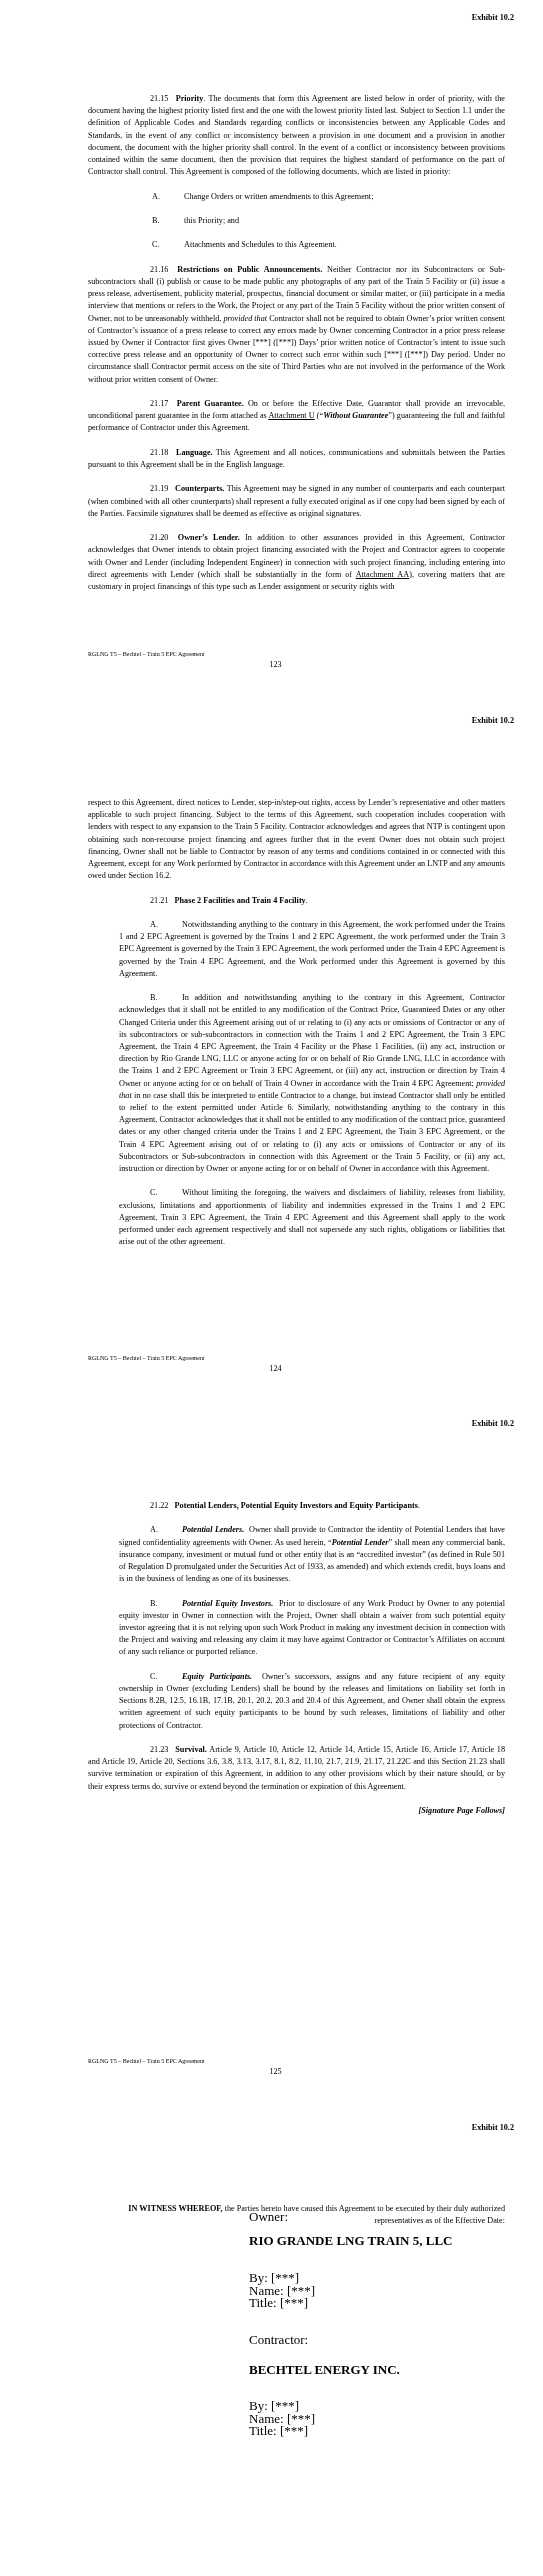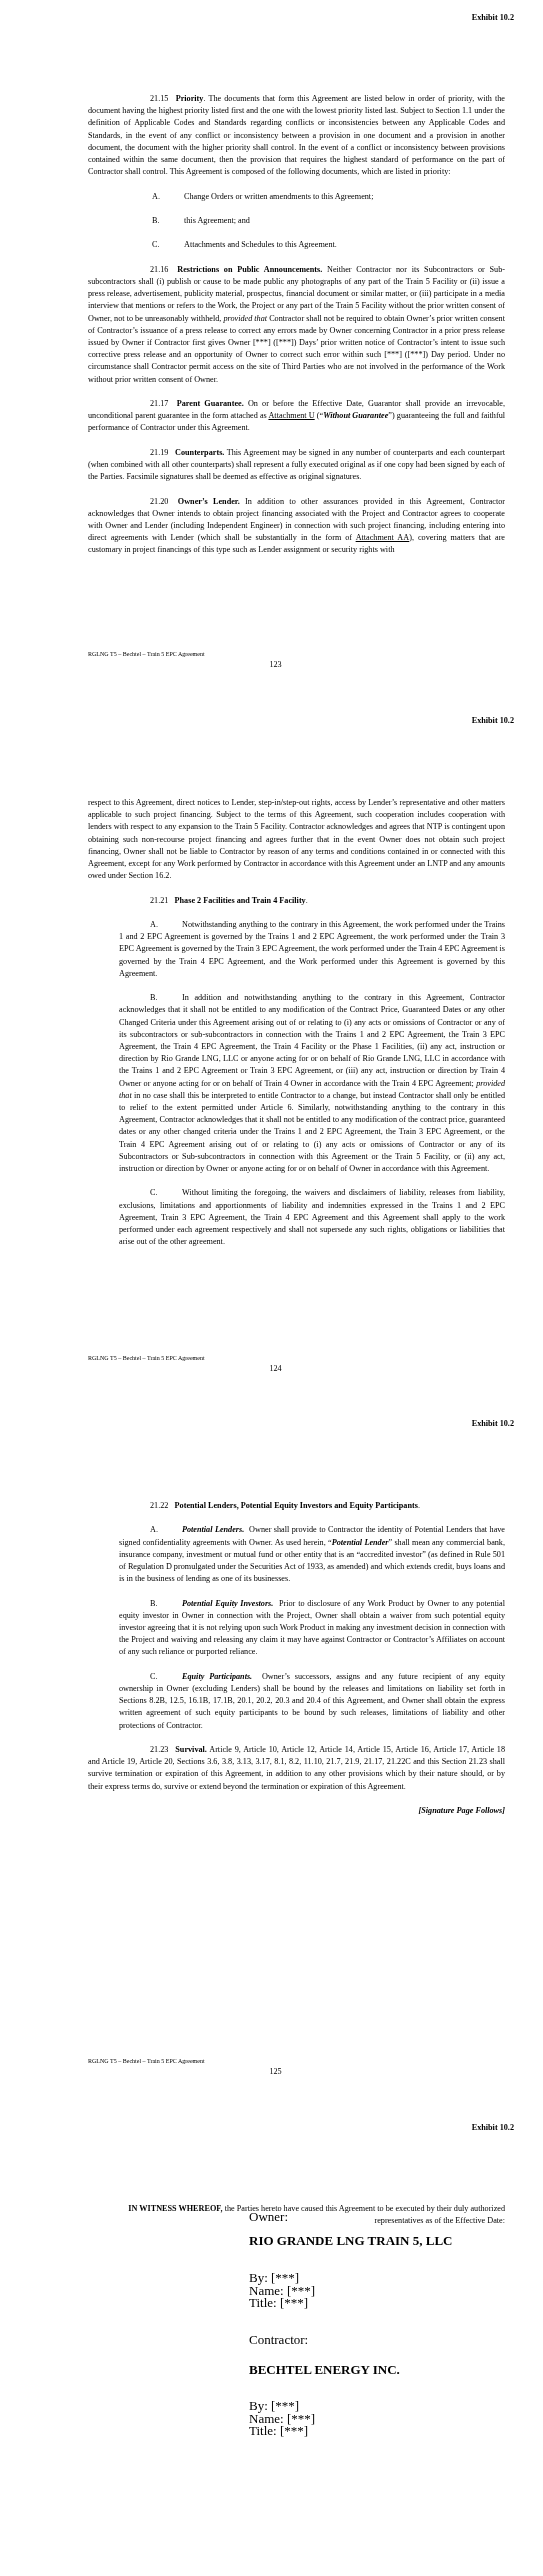--- a/index.html
+++ b/index.html
@@ -30,35 +30,40 @@
 
 <div class="abs exhibit" style="top:13px;">Exhibit 10.2</div>
 
 <div class="abs col" style="top:64px;">
   <p class="p ind">
     <span class="secno">21.15</span>
     <span class="b">Priority</span><span>.</span>
     <span>The documents that form this Agreement are listed below in order of priority, with the document having the highest priority listed first and the one with the lowest priority listed last.  Subject to Section 1.1 under the definition of Applicable Codes and Standards regarding conflicts or inconsistencies between any Applicable Codes and Standards, in the event of any conflict or inconsistency between a provision in one document and a provision in another document, the document with the higher priority shall control.  In the event of a conflict or inconsistency between provisions contained within the same document, then the provision that requires the highest standard of performance on the part of Contractor shall control.  This Agreement is composed of the following documents, which are listed in priority:</span>
   </p>
   <p class="list-line"><span class="lbl">A.</span><span>Change Orders or written amendments to this Agreement;</span></p>
-  <p class="list-line"><span class="lbl">B.</span><span>this Agreement; and</span></p>
+  <p class="list-line"><span class="lbl">B.</span><span>this Priority; and</span></p>
   <p class="list-line"><span class="lbl">C.</span><span>Attachments and Schedules to this Agreement.</span></p>
 
   <p class="p ind">
     <span class="secno">21.16</span>
     <span class="b">Restrictions on Public Announcements.</span>
     <span>Neither Contractor nor its Subcontractors or Sub-subcontractors shall (i) publish or cause to be made public any photographs of any part of the Train 5 Facility or (ii) issue a press release, advertisement, publicity material, prospectus, financial document or similar matter, or (iii) participate in a media interview that mentions or refers to the Work, the Project or any part of the Train 5 Facility without the prior written consent of Owner, not to be unreasonably withheld, </span><span class="i">provided that</span><span> Contractor shall not be required to obtain Owner’s prior written consent of Contractor’s issuance of a press release to correct any errors made by Owner concerning Contractor in a prior press release issued by Owner if Contractor first gives Owner [***] ([***]) Days’ prior written notice of Contractor’s intent to issue such corrective press release and an opportunity of Owner to correct such error within such [***] ([***]) Day period.  Under no circumstance shall Contractor permit access on the site of Third Parties who are not involved in the performance of the Work without prior written consent of Owner.</span>
   </p>
 
   <p class="p ind">
     <span class="secno">21.17</span>
     <span class="b">Parent Guarantee.</span>
     <span>On or before the Effective Date, Guarantor shall provide an irrevocable, unconditional parent guarantee in the form attached as </span><span class="u">Attachment U</span><span> (“</span><span class="bi">Without Guarantee</span><span>”) guaranteeing the full and faithful performance of Contractor under this Agreement.</span>
   </p>
 
+  <p class="p ind">
+    <span class="secno">21.18</span>
+    <span class="b">Language.</span>
+    <span>This Agreement and all notices, communications and submittals between the Parties pursuant to this Agreement shall be in the English language.</span>
+  </p>
 
   <p class="p ind">
     <span class="secno">21.19</span>
     <span class="b">Counterparts.</span>
     <span>This Agreement may be signed in any number of counterparts and each counterpart (when combined with all other counterparts) shall represent a fully executed original as if one copy had been signed by each of the Parties.  Facsimile signatures shall be deemed as effective as original signatures.</span>
   </p>
 
   <p class="p ind" style="text-align-last:left;">
     <span class="secno">21.20</span>
     <span class="b">Owner’s Lender.</span>

